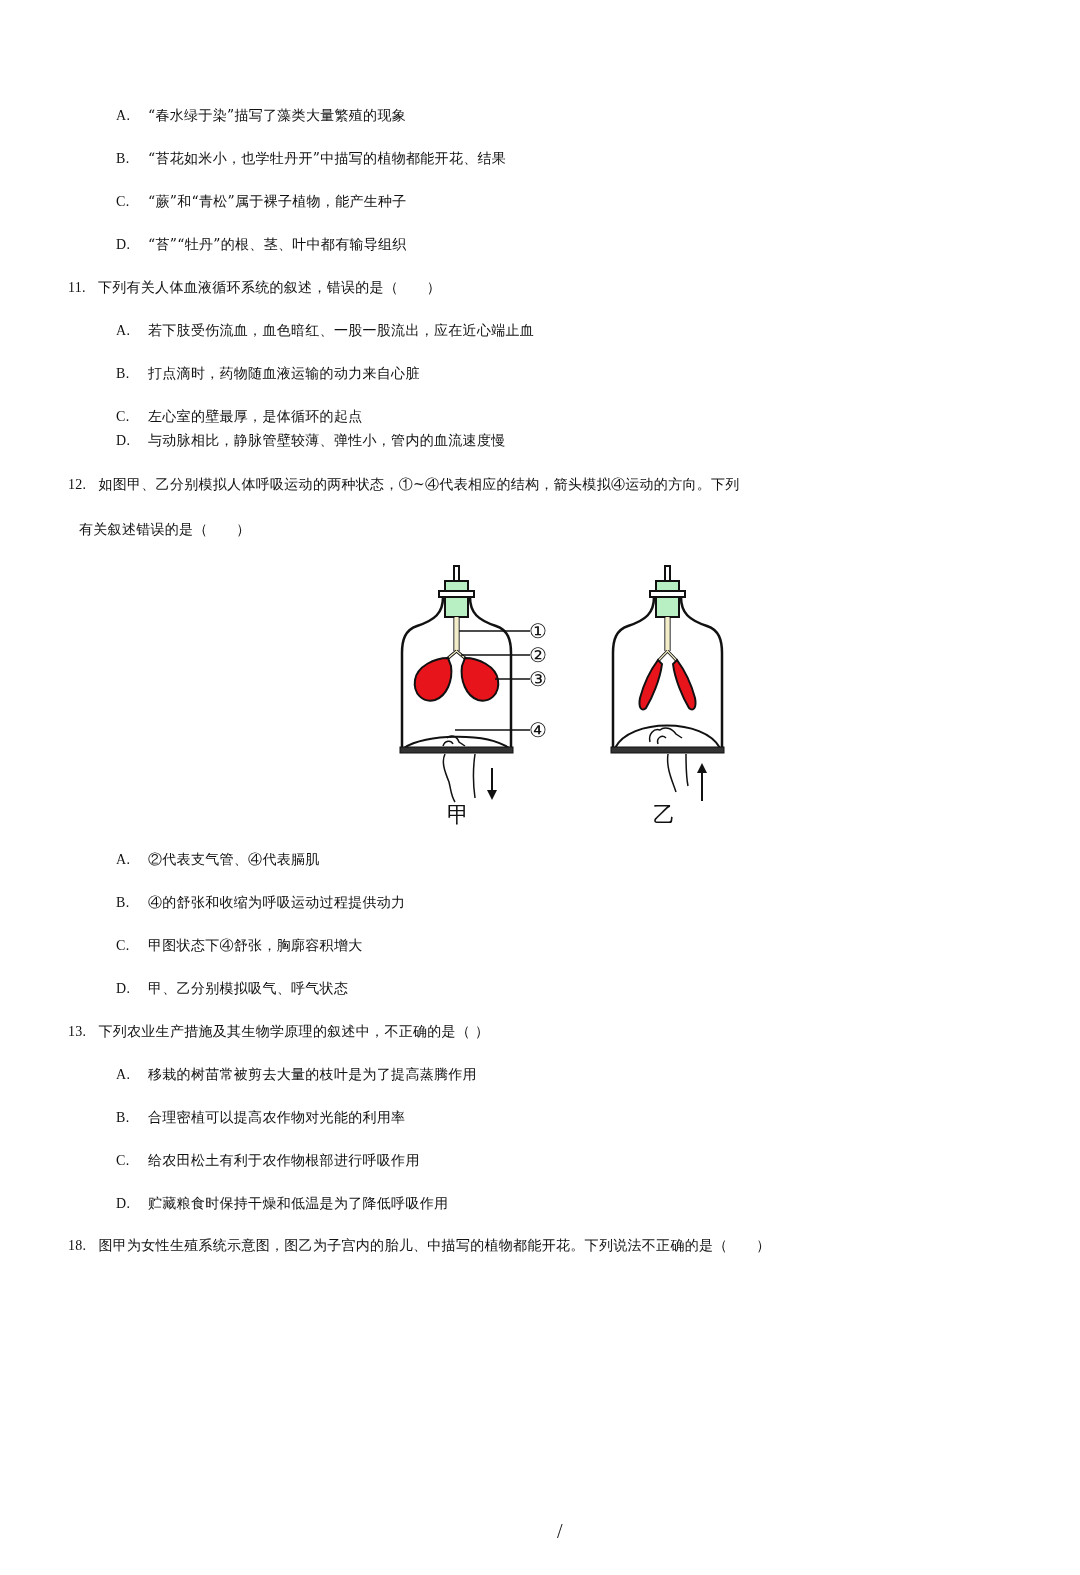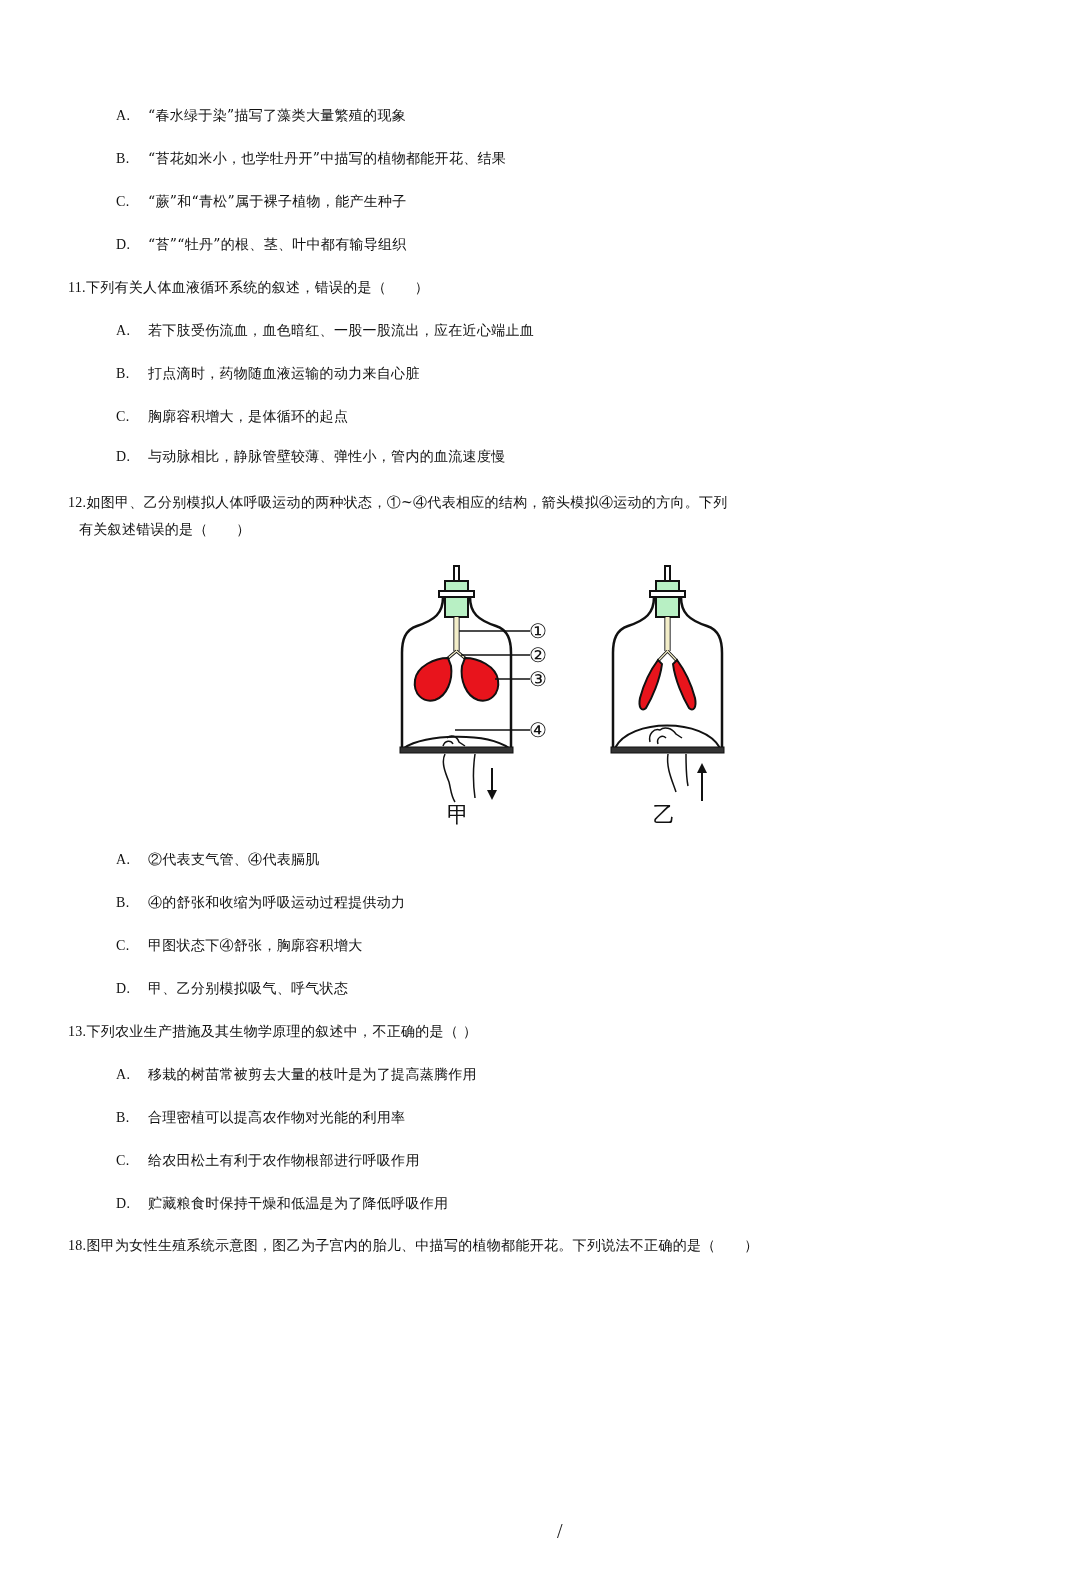--- a/index.html
+++ b/index.html
@@ -8,21 +8,21 @@
     font-family: "DejaVu Serif", "Liberation Serif", serif;
     color: #111111;
   }
   .line {
     position: absolute; font-size: 14px; line-height: 24px; white-space: nowrap;
     letter-spacing: 0.3px;
   }
   .opt { left: 116px; }
   .q { left: 68px; }
   .opt .lbl { display: inline-block; width: 32px; font-family: "Liberation Serif", serif; }
-  .q .num { display: inline-block; margin-right: 0; font-family: "Liberation Serif", serif; }
+  .q .num { display: inline-block; margin-right: 12px; font-family: "Liberation Serif", serif; }
   .q12-l2 { left: 79px; }
   .figure { position: absolute; left: 395px; top: 558px; width: 335px; height: 275px; }
   .fig-label { position: absolute; font-size: 22px; }
   .page-num { position: absolute; left: 557px; top: 1520px; font-size: 20px; font-family: "Liberation Serif", serif; }
 </style>
 </head>
 <body>
 
 <div class="line opt" style="top:103px">
   <span class="lbl">A.</span><span>“春水绿于染”描写了藻类大量繁殖的现象</span>
@@ -40,27 +40,27 @@
 <div class="line q" style="top:275px">
   <span class="num">11.</span><span>下列有关人体血液循环系统的叙述，错误的是（　　）</span>
 </div>
 <div class="line opt" style="top:318px">
   <span class="lbl">A.</span><span>若下肢受伤流血，血色暗红、一股一股流出，应在近心端止血</span>
 </div>
 <div class="line opt" style="top:361px">
   <span class="lbl">B.</span><span>打点滴时，药物随血液运输的动力来自心脏</span>
 </div>
 <div class="line opt" style="top:404px">
-  <span class="lbl">C.</span><span>胸廓容积增大，是体循环的起点</span>
+  <span class="lbl">C.</span><span>左心室的壁最厚，是体循环的起点</span>
 </div>
-<div class="line opt" style="top:444px">
+<div class="line opt" style="top:428px">
   <span class="lbl">D.</span><span>与动脉相比，静脉管壁较薄、弹性小，管内的血流速度慢</span>
 </div>
 
-<div class="line q" style="top:490px">
+<div class="line q" style="top:472px">
   <span class="num">12.</span><span>如图甲、乙分别模拟人体呼吸运动的两种状态，①~④代表相应的结构，箭头模拟④运动的方向。下列</span>
 </div>
 <div class="line q12-l2" style="top:517px">
   <span>有关叙述错误的是（　　）</span>
 </div>
 
 <div class="figure">
   <svg width="335" height="275" viewBox="0 0 335 275" xmlns="http://www.w3.org/2000/svg">
 
     <g>

